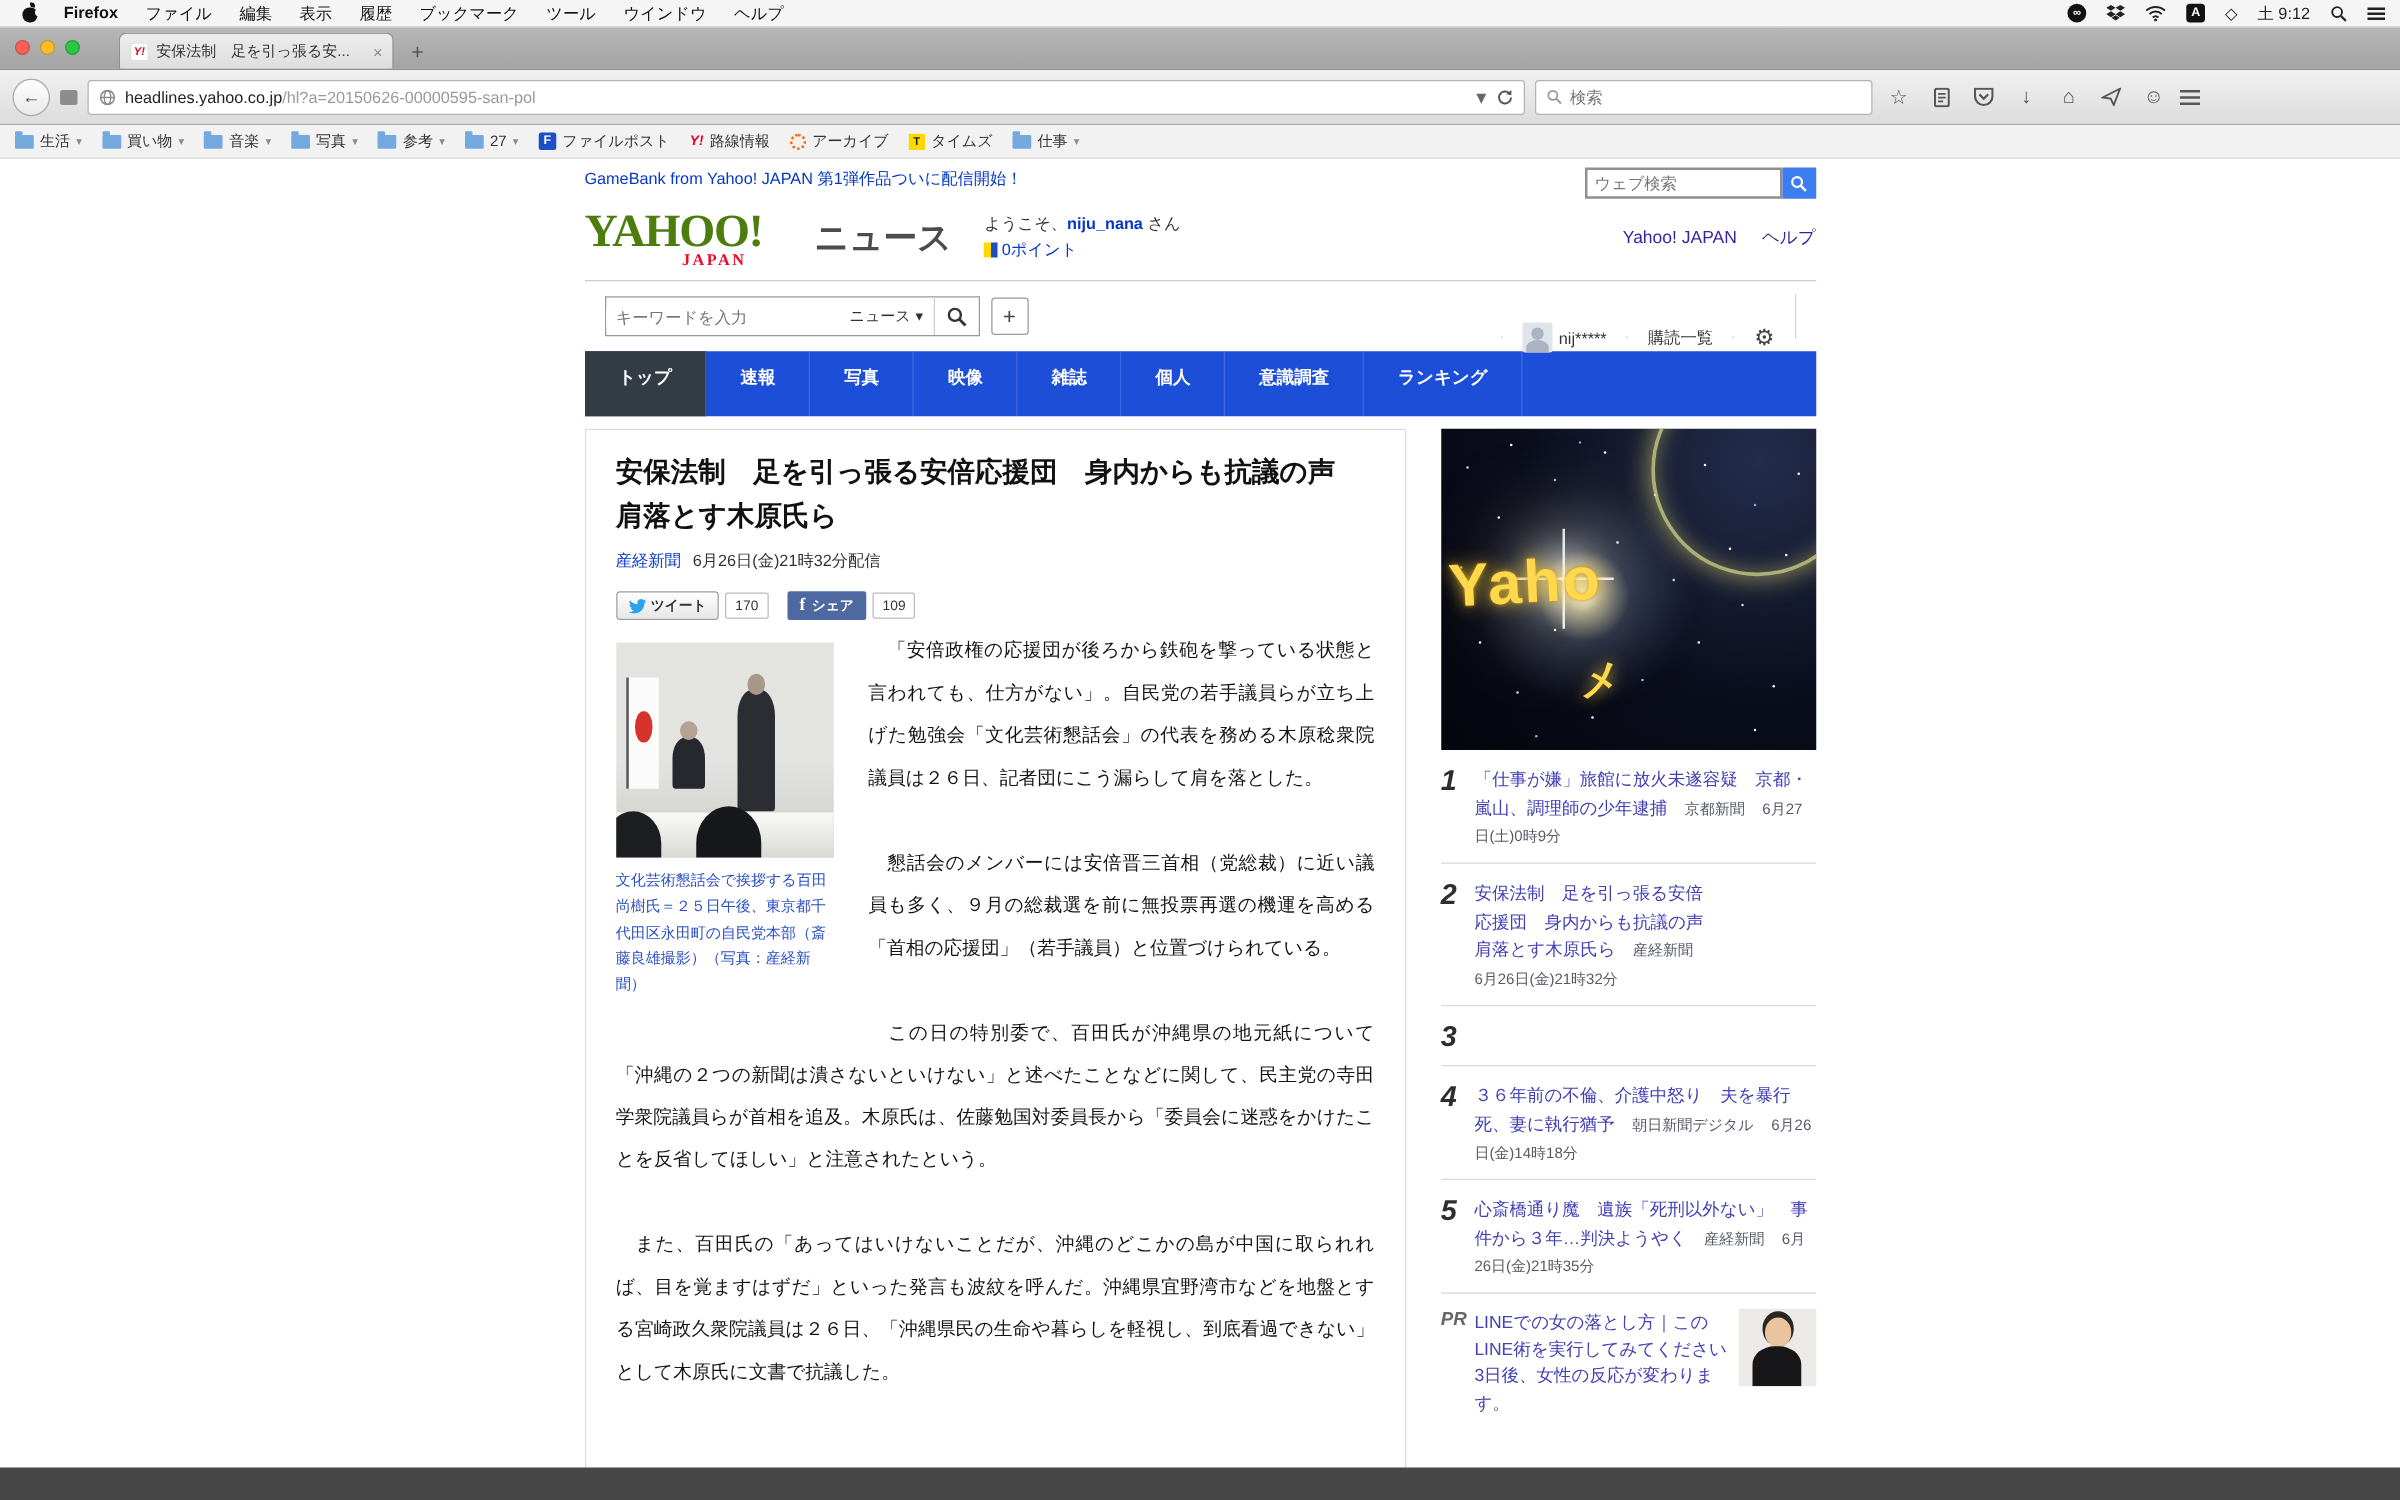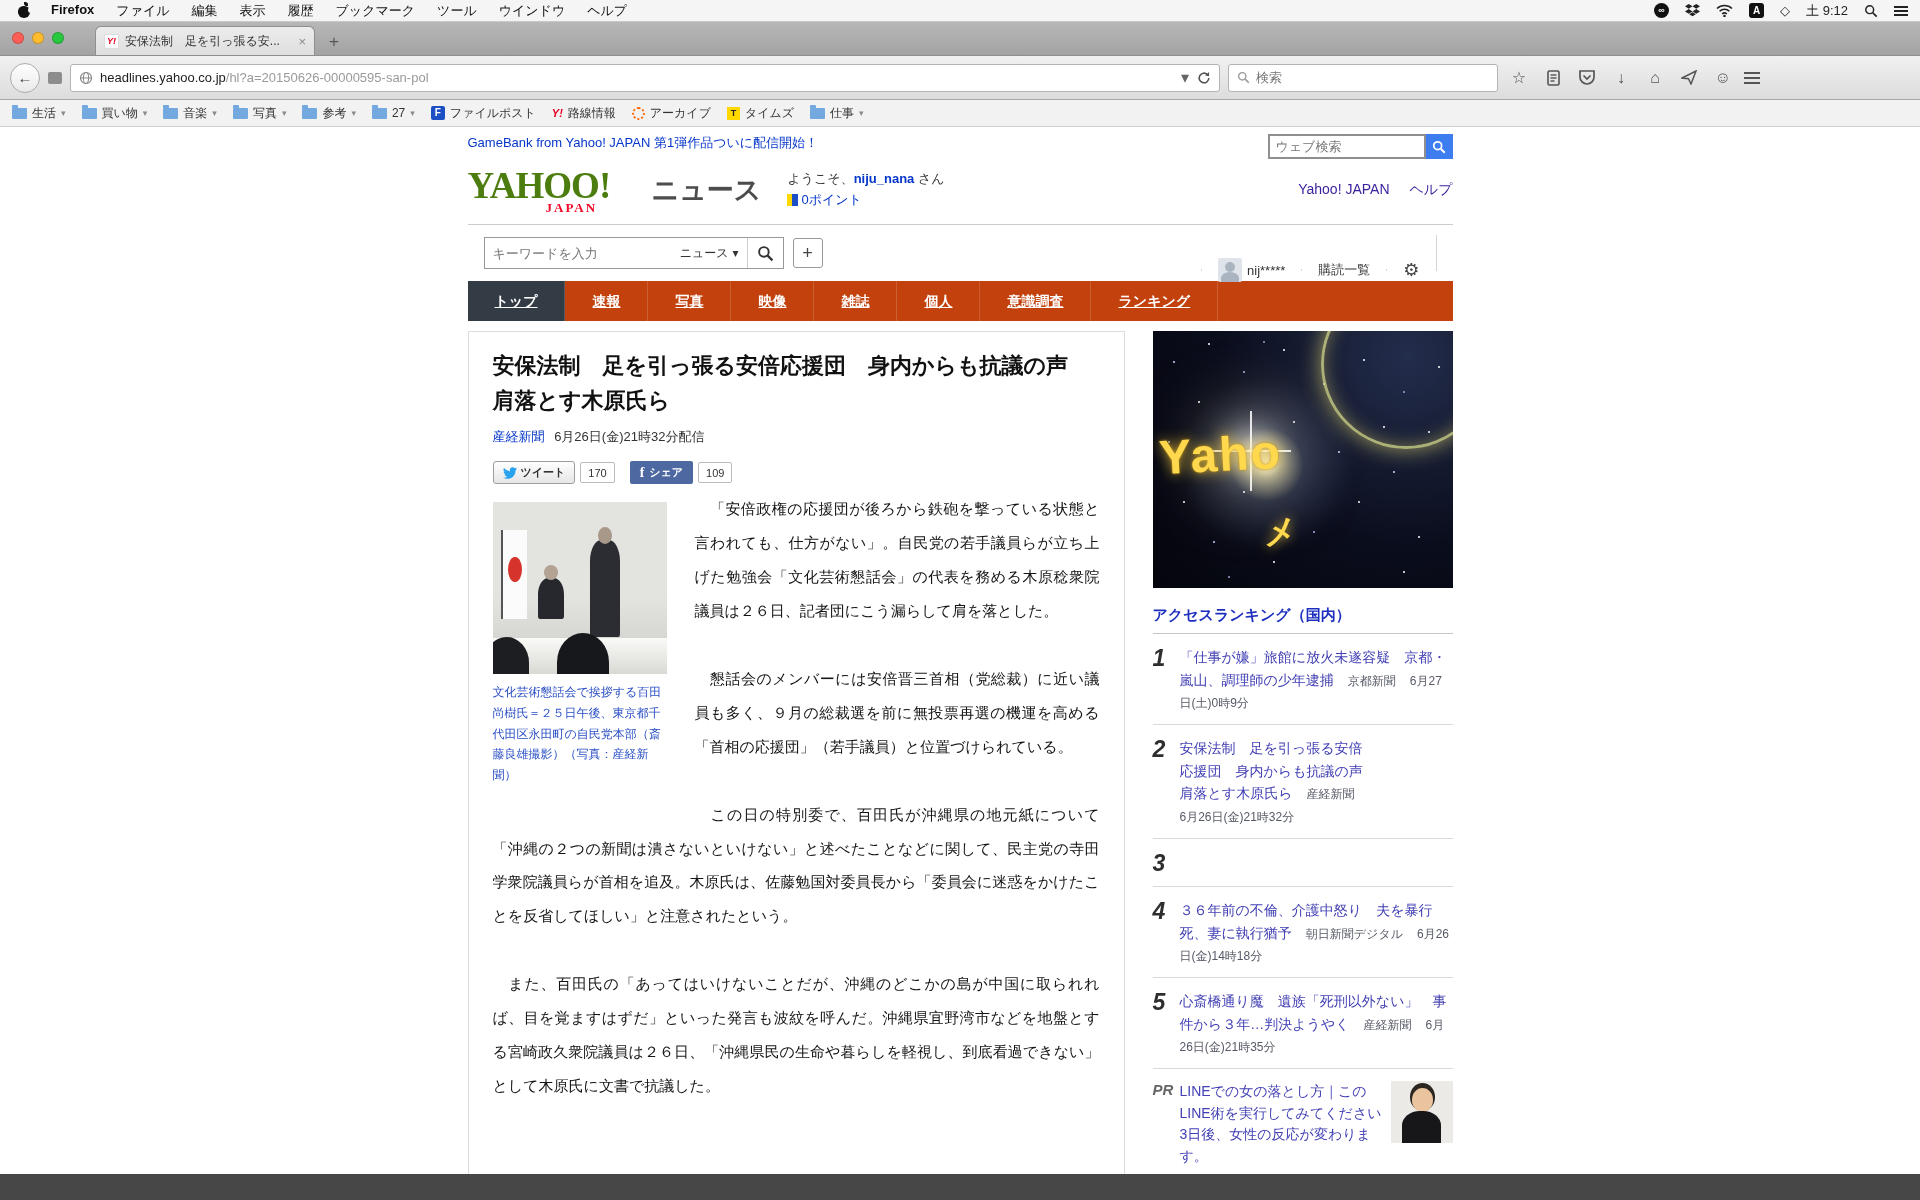--- a/index.html
+++ b/index.html
@@ -100,21 +100,21 @@
   .scope { font-size:12px; color:#333; display:flex; gap:4px; align-items:center; padding-right:8px; white-space:nowrap; }
   .ns-btn { width:36px; height:100%; border-left:1px solid #ccc; display:flex; align-items:center; justify-content:center; color:#333; }
   .plus-btn { width:30px; height:30px; border:1px solid #999; border-radius:3px; margin-left:9px;
     font-size:18px; color:#444; display:flex; align-items:center; justify-content:center; background:#fff; }
   .acct { margin-left:auto; display:flex; height:36px; border-right:1px solid #d5d5d5; }
   .acct .cell { display:flex; align-items:center; gap:5px; padding:0 16px; border-left:1px solid #d5d5d5; font-size:13px; color:#333;margin-top:34px; }
   .avatar { width:24px; height:24px; background:#dfe4ea; position:relative; overflow:hidden; border-radius:2px; }
   .avatar::before { content:""; position:absolute; left:7px; top:4px; width:10px; height:10px; border-radius:50%; background:#aab4c0; }
   .avatar::after { content:""; position:absolute; left:3px; top:14px; width:18px; height:12px; border-radius:50% 50% 0 0; background:#aab4c0; }
 
-  .nav-tabs { display:flex; background:#c2410c; height:40px; color:#fff; font-size:14px; font-weight:bold;text-decoration:underline; }
+  .nav-tabs { display:flex; background:#1d4ed8; height:52px; color:#fff; font-size:14px; font-weight:bold; }
   .nav-tabs .t { line-height:40px; padding:0 27px; border-right:1px solid rgba(255,255,255,.16); }
   .nav-tabs .t.active { background:#333b45; }
   .subnav { display:flex; align-items:center; height:38px; font-size:14px; color:#2b2b2b; }
   .subnav .s { padding:0 18px; border-left:1px solid #ccc; line-height:16px; }
   .subnav .s:first-child { border-left:none; padding-left:10px; }
   .subnav .s.active { font-weight:bold; position:relative; }
   .subnav .s.active::after { content:""; position:absolute; left:14px; right:14px; bottom:-10px; height:3px; background:#e8381f; }
   .archive { margin-left:auto; font-size:13px; color:#333a66; padding-right:4px; }
 
   .content { display:flex; margin-top:10px; align-items:flex-start; }
@@ -491,21 +491,20 @@
 
       <div class="sidebar">
         <div class="ad">
           <span class="stars"></span>
           <span class="ring"></span>
           <span class="flare"></span>
           <span class="adtxt">Yaho</span>
           <span class="adtxt2">メ</span>
         </div>
 
-        <div class="rank-head">アクセスランキング（国内）</div>
 
         <div class="rank-item">
           <span class="num">1</span>
           <p class="r-body"><a>「仕事が嫌」旅館に放火未遂容疑　京都・嵐山、調理師の少年逮捕</a>　<span class="r-src">京都新聞</span>　<span class="r-date">6月27日(土)0時9分</span></p>
         </div>
 
         <div class="rank-item">
           <span class="num">2</span>
           <p class="r-body"><a>安保法制　足を引っ張る安倍応援団　身内からも抗議の声　肩落とす木原氏ら</a>　<span class="r-src">産経新聞</span>　<span class="r-date">6月26日(金)21時32分</span></p>
           <span class="r-thumb">

